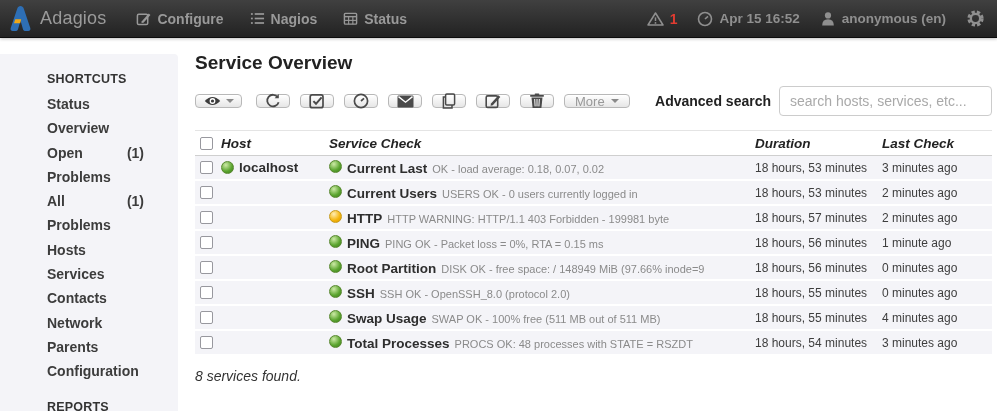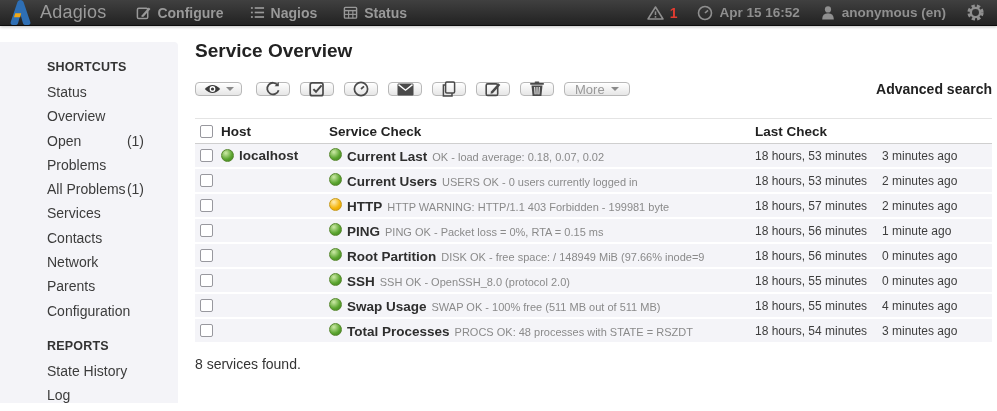--- a/index.html
+++ b/index.html
@@ -1,21 +1,21 @@
 <!DOCTYPE html>
 <html><head>
 <meta charset="utf-8">
 <style>
   * { box-sizing: border-box; margin: 0; padding: 0; }
   html,body { width: 997px; height: 411px; overflow: hidden; }
   body { font-family: "Liberation Sans", "DejaVu Sans", sans-serif; background: #fff; }
 
   
   .navbar {
-    height: 26px; display: flex; align-items: center;
+    height: 38px; display: flex; align-items: center;
     background: linear-gradient(#404040, #222);
     border-bottom: 1px solid #0c0c0c;
     box-shadow: 0 1px 3px rgba(0,0,0,.25);
     padding: 0 12px 0 10px; color: #999;
   }
   .brand { display: flex; align-items: center; gap: 9px; margin-right: 30px; }
   .brand-name { font-size: 18px; color: #9a9a9a; letter-spacing: .2px; }
   .nav-item { display: flex; align-items: center; gap: 6px; font-size: 14px;
     font-weight: bold; color: #999; margin-right: 26px; cursor: pointer; }
   .nav-right { margin-left: auto; display: flex; align-items: center; gap: 20px; }
@@ -26,21 +26,21 @@
 
   
   .page { display: flex; align-items: stretch; height: 377px; }
   .sidebar {
     width: 178px; margin-top: 16px; background: #f4f4f8;
     border-radius: 0 4px 0 0; padding: 12px 12px 16px; flex: none;
   }
   .sb-title { font-size: 12.5px; font-weight: bold; color: #333;
     padding: 6px 20px 6px 35px; letter-spacing: .2px; }
   .sb-item { font-size: 14px; color: #3c3c3c; line-height: 24.3px;
-    padding: 0 22px 0 35px; cursor: pointer; display: flex; }
+    padding: 0 22px 0 35px; cursor: pointer; display: flex; font-weight: bold; }
   .sb-badge { margin-left: auto; color: #3c3c3c; }
   .sb-gap { height: 10px; }
 
   .main { flex: 1; padding: 12px 5px 4px 17px; }
   .page-title { font-size: 19px; font-weight: bold; color: #222; margin-top: 2px; }
 
   
   .toolbar { display: flex; align-items: center; margin-top: 12px; height: 30px; }
   .btn {
     height: 14px; border: 1px solid #b8b8b8; border-radius: 4px;
@@ -63,38 +63,38 @@
     font-family: "Liberation Sans", "DejaVu Sans", sans-serif; outline: none; }
   .search-input::placeholder { color: #a9a9a9; }
 
   
   .svc-table { margin-top: 14px; }
   .t-row { display: grid; grid-template-columns: 26px 108px 1fr 127px 110px;
     align-items: center; height: 25px; background: #f4f4f8;
     border-bottom: 2px solid #fff; }
   .t-head { background: #fff; height: 26px; border-top: 1px solid #e4e4e4;
     border-bottom: 1px solid #cfcfcf; }
-  .t-head .hc { font-size: 13.5px; font-weight: bold; color: #222; }
+  .t-head .hc { font-size: 13.5px; font-weight: bold; color: #222; font-style: italic; }
   .cell-cb { padding-left: 5px; display: flex; align-items: center; }
   .cb { width: 13px; height: 13px; border: 1px solid #98989e; border-radius: 2px;
     background: #fff; display: inline-block; cursor: pointer; }
   .dot { width: 13px; height: 13px; border-radius: 50%; display: inline-block;
     vertical-align: -2px; margin-right: 5px; flex: none; }
   .dot[data-status="ok"] { background: radial-gradient(circle at 35% 28%, #cdeaa6, #5ba52f 58%, #3c7c1e);
     border: 1px solid #58882f; }
   .dot[data-status="warning"] { background: radial-gradient(circle at 35% 28%, #ffedb3, #f5b50c 58%, #d89800);
     border: 1px solid #c79a1a; }
   .cell-host { display: flex; align-items: center; font-size: 13.5px;
     font-weight: bold; color: #2e2e2e; }
   .cell-svc { display: flex; align-items: baseline; white-space: nowrap;
     overflow: hidden; }
   .svc-name { font-size: 13.5px; font-weight: bold; color: #2e2e2e; cursor: pointer; }
   .svc-detail { font-size: 11px; color: #8a8a8a; margin-left: 5px; }
   .cell-dur, .cell-last { font-size: 12px; color: #3e3e3e; }
-  .t-footer { font-size: 14px; color: #333; margin-top: 12px; }
+  .t-footer { font-size: 14px; color: #333; margin-top: 12px; font-style: italic; }
 
   svg { display: block; }
 </style>
 </head>
 <body>
 
 <div class="navbar">
   <div class="brand">
     <span>
       <svg width="21" height="25" viewBox="0 0 21 25">
@@ -198,20 +198,24 @@
       <div class="sb-item">
         <span>Open Problems</span>
         <span class="sb-badge">(1)</span>
       </div>
 
       <div class="sb-item">
         <span>All Problems</span>
         <span class="sb-badge">(1)</span>
       </div>
 
+      <div class="sb-item">
+        <span>Hosts</span>
+        <span class="sb-badge"></span>
+      </div>
 
       <div class="sb-item">
         <span>Services</span>
         <span class="sb-badge"></span>
       </div>
 
       <div class="sb-item">
         <span>Contacts</span>
         <span class="sb-badge"></span>
       </div>
@@ -327,30 +331,32 @@
         </div>
       </div>
 
       <div class="btn btn-more">
         <span>More</span>
         <span class="caret"></span>
       </div>
 
       <div class="search-wrap">
         <span class="search-label">Advanced search</span>
+        <input class="search-input" type="text" placeholder="search hosts, services, etc..." style="">
       </div>
     </div>
 
     <div class="svc-table">
       <div class="t-row t-head">
         <div class="cell-cb">
             <span class="cb"></span>
           </div>
         <div class="hc">Host</div>
         <div class="hc">Service Check</div>
+        <div class="hc">Duration</div>
         <div class="hc">Last Check</div>
       </div>
 
         <div class="t-row">
           <div class="cell-cb">
             <span class="cb"></span>
           </div>
           <div class="cell-host">
             <span class="dot" data-status="ok"></span>
             <span>localhost</span>

